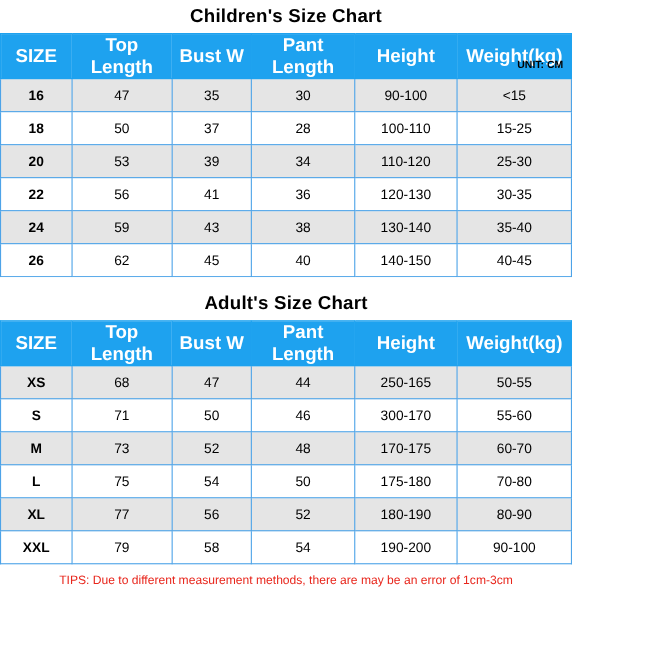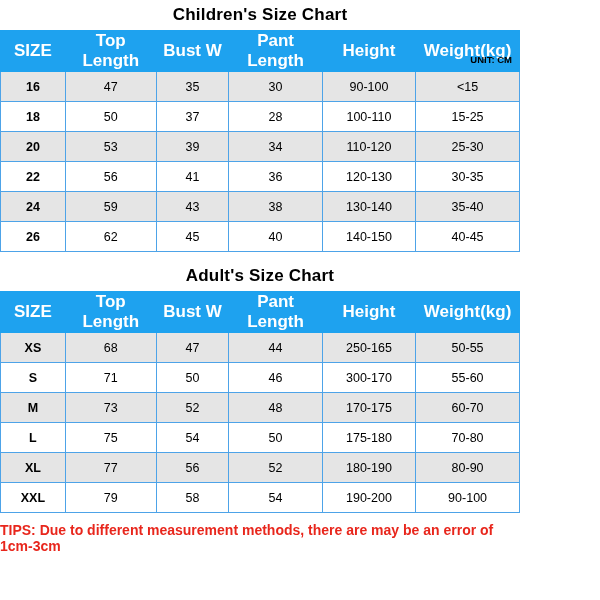--- a/index.html
+++ b/index.html
@@ -92,24 +92,24 @@
   col.c3 { width: 18%; }
   col.c4 { width: 18%; }
   col.c5 { width: 20%; }
 
   .spacer {
     height: 9px;
     background: #ffffff;
   }
 
   .tips {
-    text-align: left;
+    text-align: center;
     color: #e8261c;
-    font-size: 14px;
-    font-weight: bold;
+    font-size: 11px;
+    font-weight: normal;
     padding-top: 9px;
   }
 </style>
 </head>
 <body>
 
 <div class="page">
 
   <div class="chart-block">
     <div class="chart-title-row">

